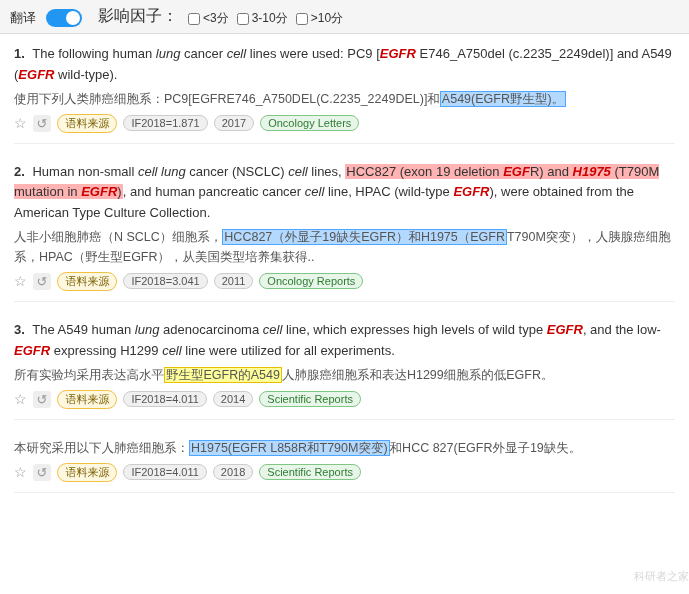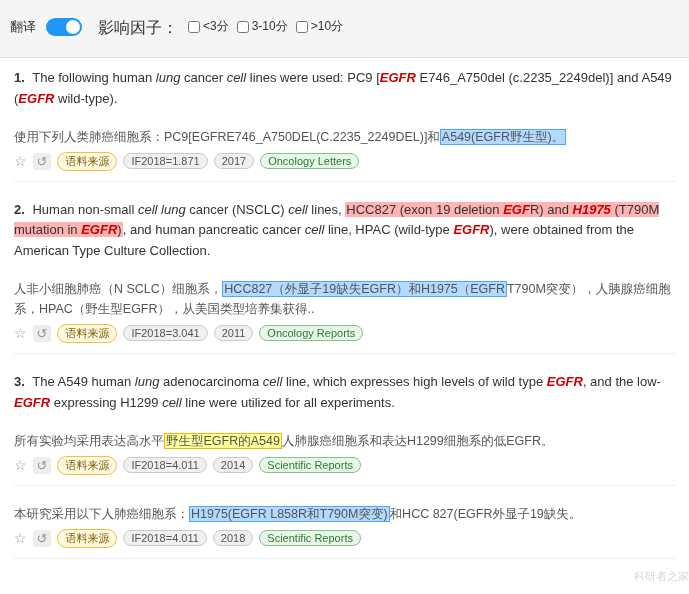--- a/index.html
+++ b/index.html
@@ -9,22 +9,22 @@
       background: #fff;
       color: #333;
       width: 689px;
       min-height: 594px;
       overflow-x: hidden;
     }
 
     
     .top-bar {
       display: flex;
-      align-items: flex-start;
-      padding: 18px 10px;
+      align-items: flex-end;
+      padding: 6px 10px;
       background: #f5f5f5;
       border-bottom: 1px solid #ddd;
       gap: 10px;
     }
     .top-bar-label {
       font-size: 13px;
       color: #333;
     }
     .toggle-switch {
       display: inline-flex;
@@ -95,21 +95,21 @@
     .result-text .bold-italic {
       font-style: italic;
       font-weight: bold;
       color: #c00;
     }
 
     .chinese-text {
       font-size: 12.5px;
       color: #555;
       line-height: 1.6;
-      margin-top: 17px;
+      margin-top: 3px;
     }
     .chinese-highlight-blue {
       background: #b3d9ff;
       border: 1px solid #4da6ff;
       padding: 0 1px;
     }
     .chinese-highlight-yellow {
       background: #ffff99;
       border: 1px solid #e6c000;
       padding: 0 1px;

